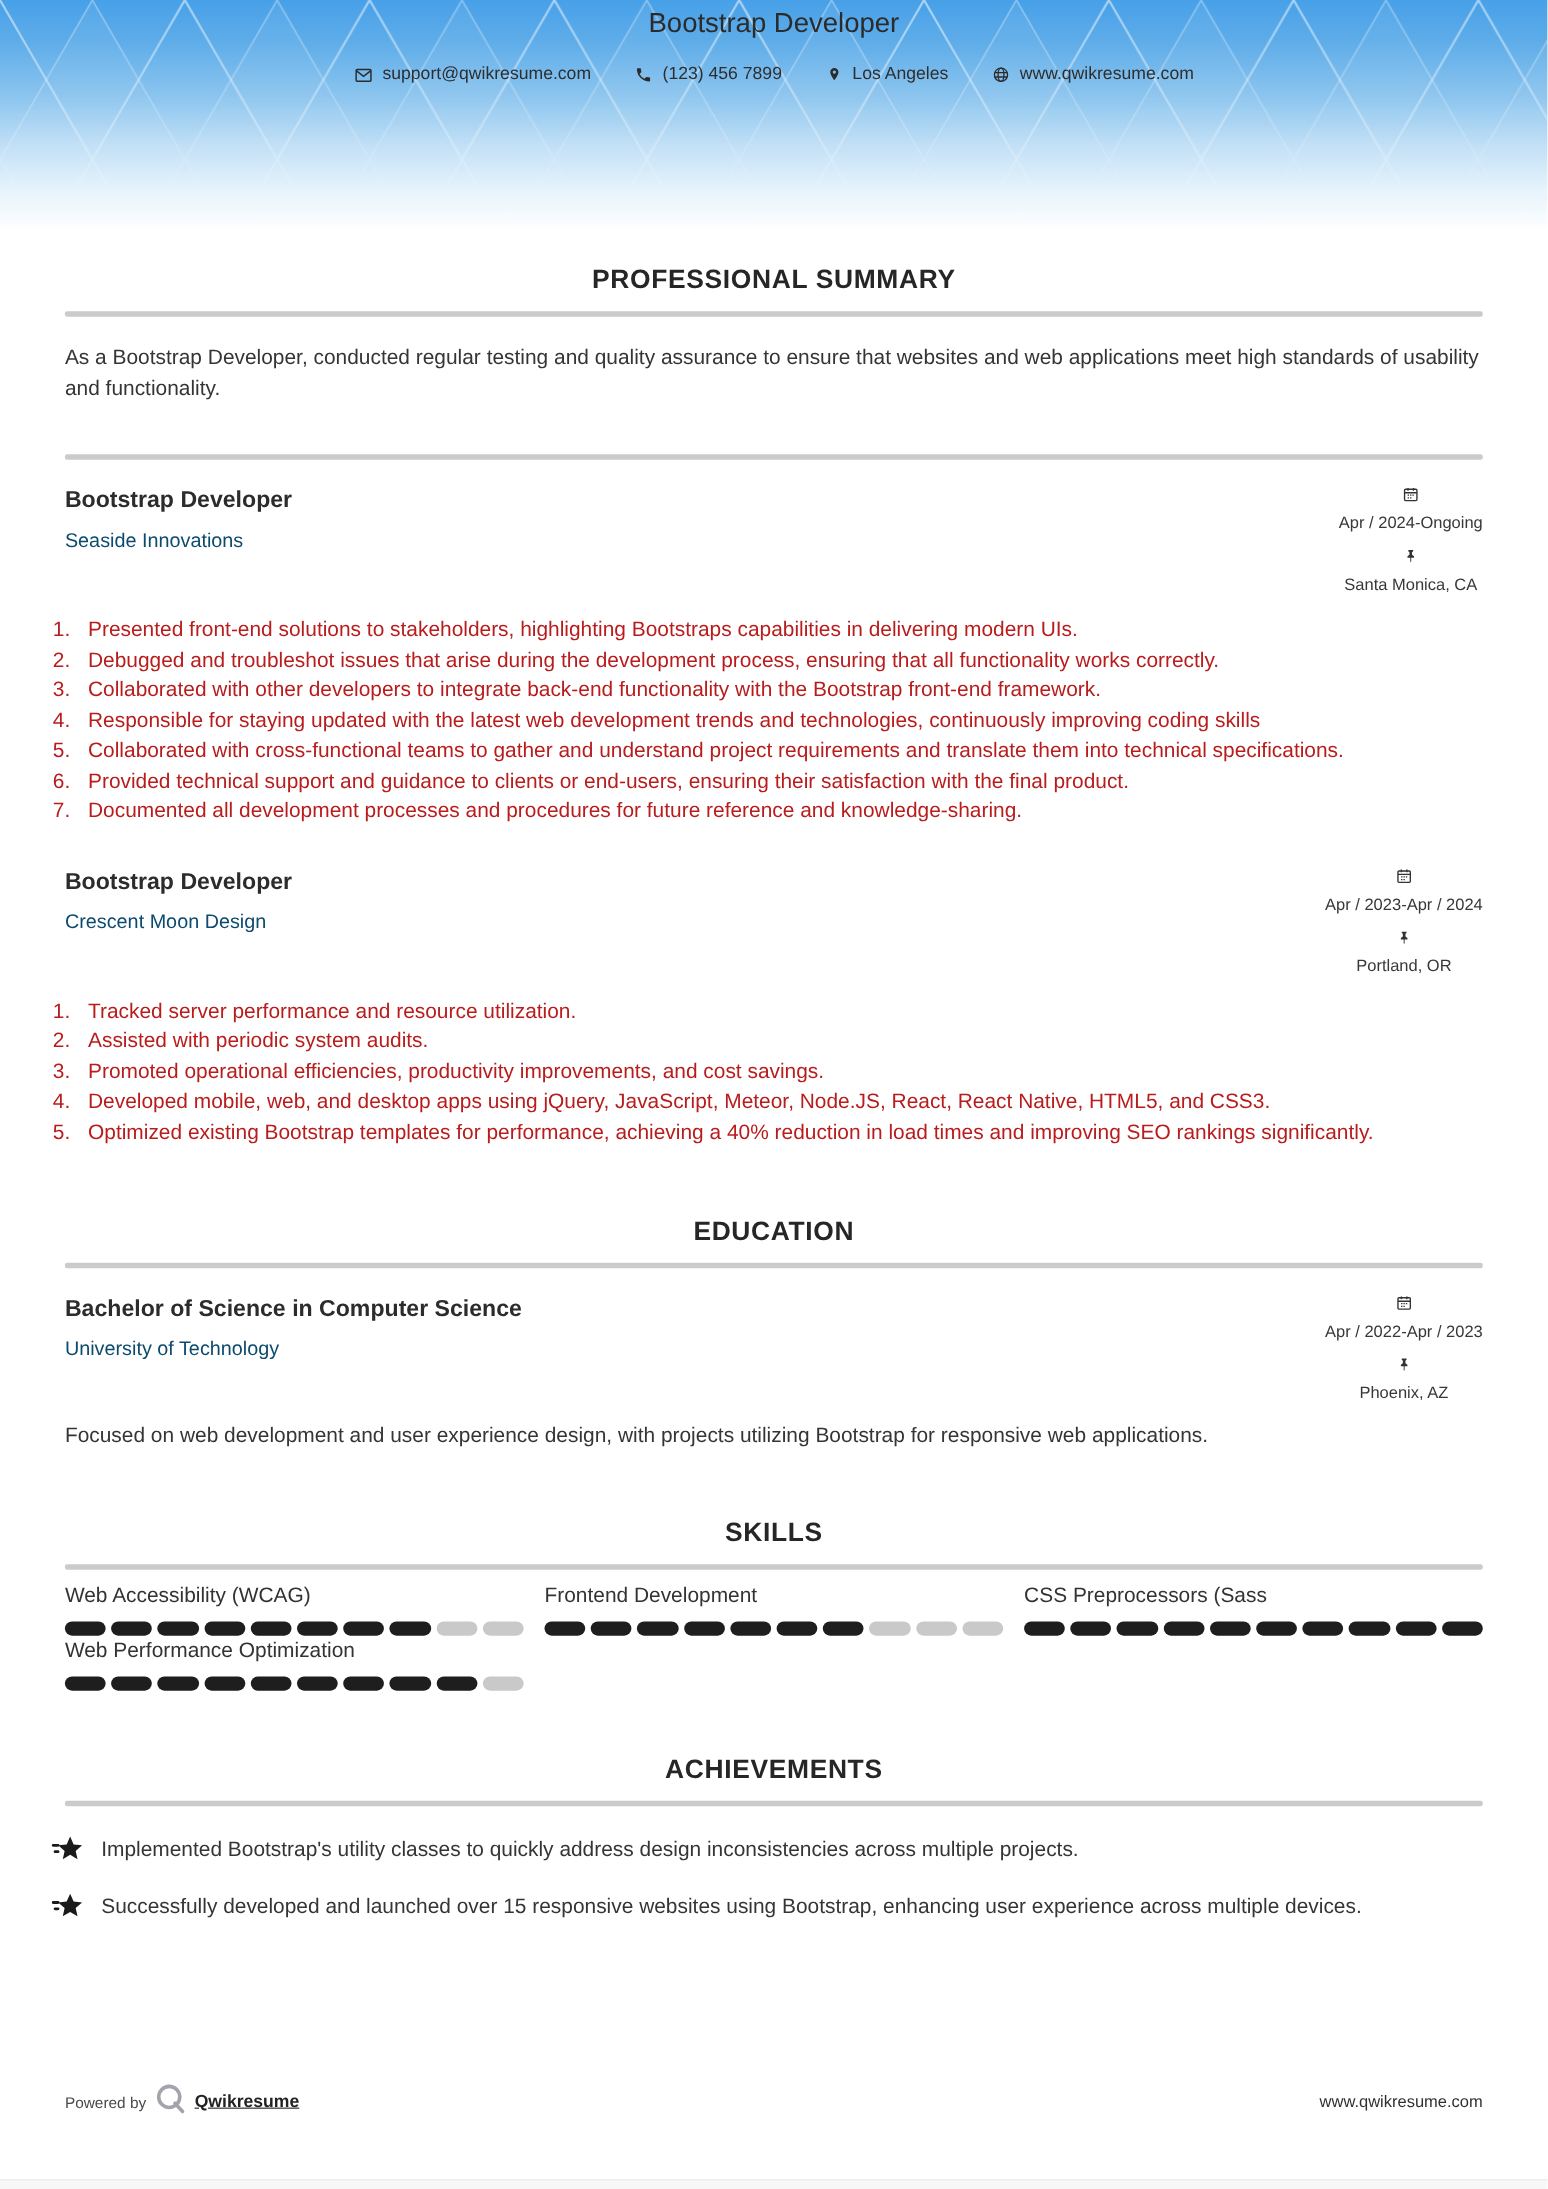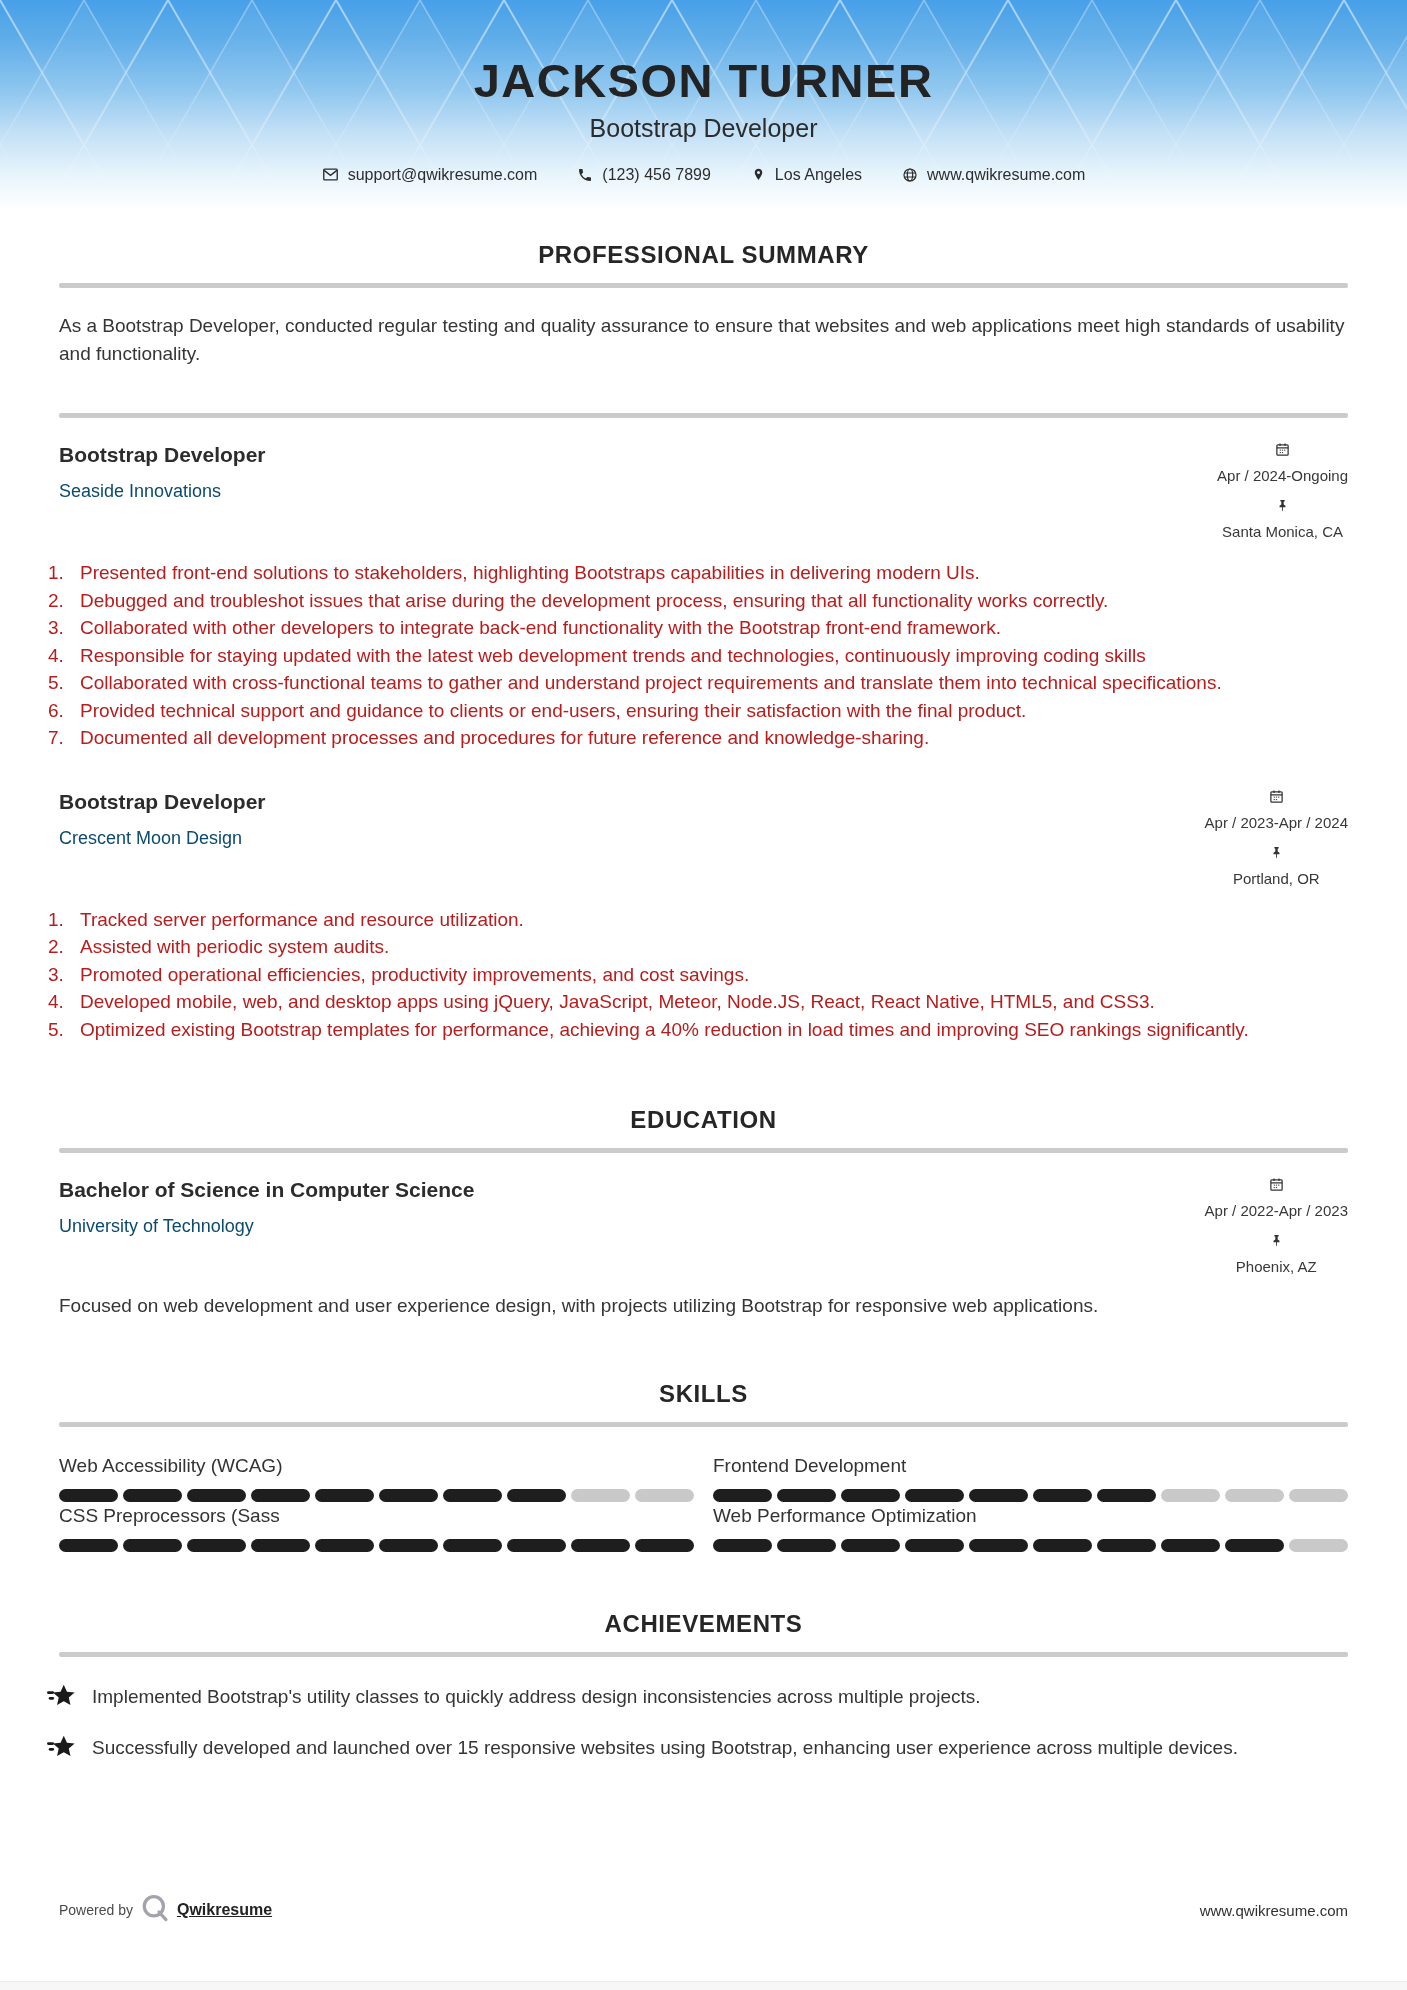--- a/index.html
+++ b/index.html
@@ -65,21 +65,21 @@
     position:relative; padding-left:32px; font-size:19px; line-height:27.5px; color:#b91c1c;
   }
   ol.bullets li::before {
     counter-increment:num; content:counter(num) "."; position:absolute; left:0; top:0;
   }
 
   .education-section { margin-top:63px; }
   .edu-desc { margin:14px 0 0; font-size:19px; line-height:28px; color:#353535; }
 
   .skills-section { margin-top:60px; }
-  .skills-grid { display:grid; grid-template-columns:repeat(2,1fr); column-gap:19px; margin-top:25px; }
+  .skills-grid { display:grid; grid-template-columns:repeat(3,1fr); column-gap:19px; margin-top:10px; }
   .skill-name { font-size:19px; line-height:27px; color:#333; }
   .skill-bar { display:flex; gap:5px; margin-top:10px; }
   .skill-bar .seg { flex:1; height:13px; border-radius:7px; }
   .skill-bar .seg.on { background:#1e1e1e; }
   .skill-bar .seg.off { background:#c9c9c9; }
 
   .achievements-section { margin-top:58px; }
   .ach-item { display:flex; align-items:flex-start; gap:13px; margin-top:19px; }
   .ach-item.first { margin-top:26px; }
   .ach-icon { flex:0 0 32px; margin-left:-12px; margin-top:0; }
@@ -109,21 +109,20 @@
       <defs>
         <pattern id="diamonds" width="168" height="290" patternUnits="userSpaceOnUse">
           <polygon points="84,0 168,145 84,290 0,145" fill="rgba(255,255,255,0.07)"></polygon>
           <path d="M0 0 L168 290 M168 0 L0 290" stroke="rgba(255,255,255,0.55)" stroke-width="2" fill="none"></path>
           <path d="M84 0 L168 145 L84 290 L0 145 Z" stroke="rgba(255,255,255,0.35)" stroke-width="1.5" fill="none"></path>
         </pattern>
       </defs>
       <rect x="0" y="0" width="1407" height="215" fill="url(#diamonds)"></rect>
     </svg>
     <div class="header-inner">
-      <h1 class="name">JACKSON TURNER</h1>
       <div class="job-title">Bootstrap Developer</div>
       <div class="contact-row">
         <div class="contact-item">
           <span>
             <svg width="17" height="17" viewBox="0 0 24 24" fill="none" stroke="#2b2b2b" stroke-width="1.9">
               <rect x="2.5" y="4.5" width="19" height="15" rx="1.2"></rect>
               <path d="M3 6.2l9 7 9-7"></path>
             </svg>
           </span>
           <span>support@qwikresume.com</span>

